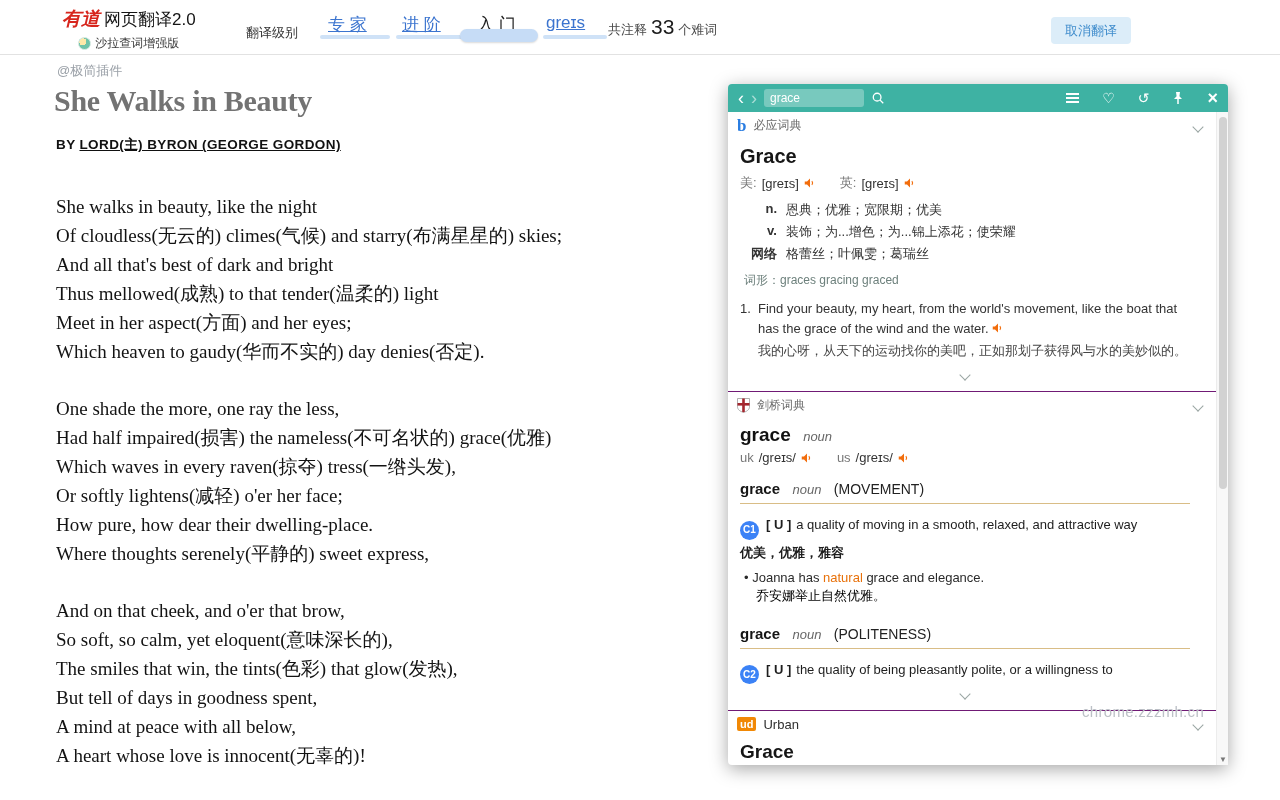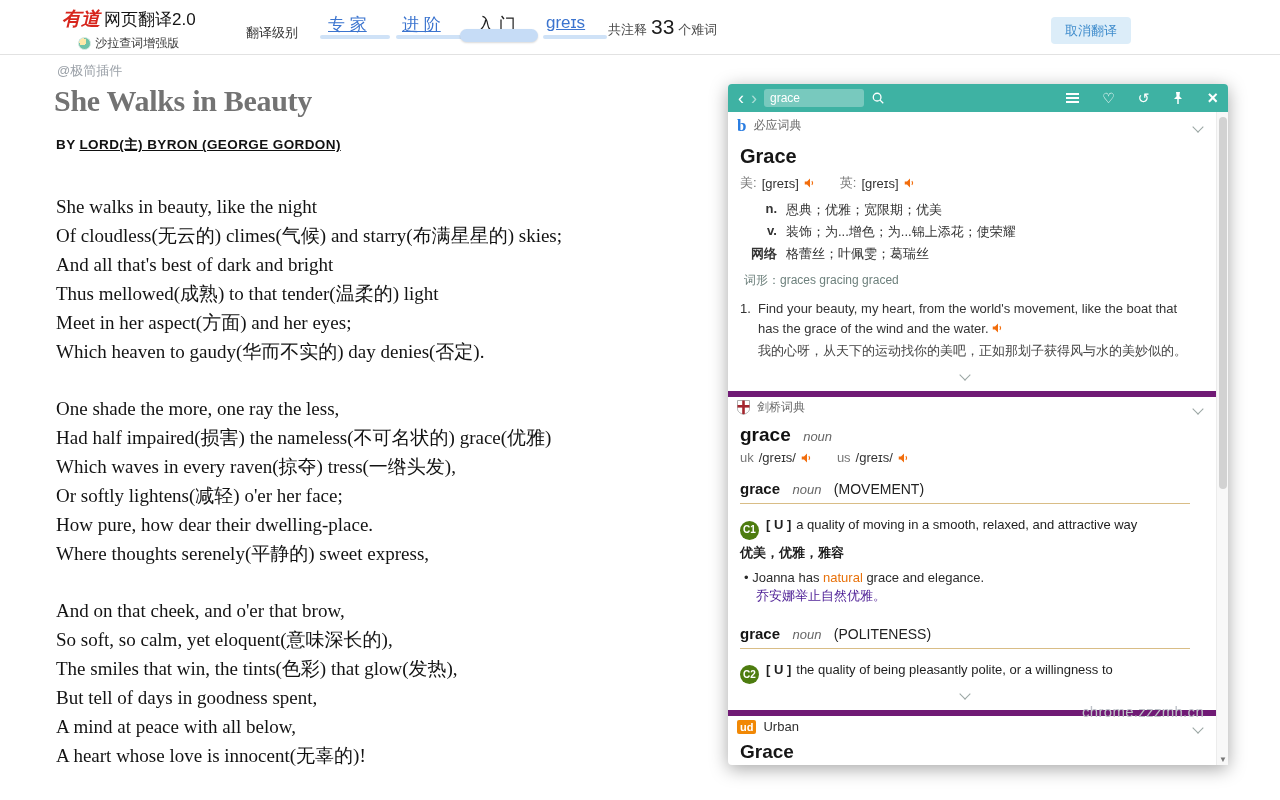--- a/index.html
+++ b/index.html
@@ -67,21 +67,21 @@
   .dict-scroll { margin-right:12px; }
 
   .scrollbar { position:absolute; right:0; top:0; bottom:0; width:12px; background:#f8f8f8;
                border-left:1px solid #ececec; }
   .scroll-thumb { position:absolute; top:5px; left:2px; width:8px; height:372px;
                   background:#d2d2d2; border-radius:4px; cursor:pointer; }
   .scroll-arrow { position:absolute; bottom:1px; left:0; width:12px; text-align:center;
                   font-size:8px; color:#777; cursor:pointer; }
 
   .src-row { display:flex; align-items:center; gap:7px; height:27px; padding:0 14px 0 9px; }
-  .src-row.bordered { border-top:6px solid #701a75; }
+  .src-row.bordered { border-top:1px solid #701a75; }
   .src-label { font-size:12px; color:#6b6b6b; }
   .src-label.dark { font-size:13px; color:#2f2f2f; }
   .bing-logo { color:#2a7de1; font-weight:bold; font-size:17px; font-family:"Liberation Serif",serif; }
   .ud-logo { background:#f18805; color:#fff; font-weight:bold; font-size:11px;
              padding:1px 3px; border-radius:2px; }
   .row-chev { margin-left:auto; }
 
   .chev { width:8px; height:8px; border-right:1.6px solid #9aa5a3; border-bottom:1.6px solid #9aa5a3;
           transform:rotate(45deg); display:inline-block; }
   .chev-center { text-align:center; margin:4px 0 2px; }
@@ -103,28 +103,28 @@
   .ex-zh { color:#454545; margin-top:2px; }
 
   .cam-headword { margin:6px 0 4px; }
   .hw { font-size:19px; font-weight:bold; color:#111; }
   .pos-it { font-style:italic; font-size:13px; color:#666; margin-left:8px; }
   .sense-head { margin-top:15px; }
   .hw2 { font-size:15px; font-weight:bold; color:#151515; }
   .topic { font-size:14px; color:#222; margin-left:8px; }
   .tan-line { border-bottom:1px solid #d9bd86; margin:5px 0 0; }
   .cdef { margin:11px 0 4px; font-size:13px; color:#1e1e1e; line-height:1.6; }
-  .level-badge { display:inline-flex; width:19px; height:19px; border-radius:50%; background:#4d7c0f;
+  .level-badge { display:inline-flex; width:19px; height:19px; border-radius:50%; background:#3b82f6;
                  color:#fff; font-size:10px; font-weight:bold; align-items:center; justify-content:center;
                  margin-right:7px; vertical-align:-4px; }
   .gram { font-weight:bold; margin-right:5px; }
   .cdef-zh { font-size:13px; font-weight:bold; color:#1e1e1e; margin:4px 0 8px; }
   .cex { font-size:13px; color:#2a2a2a; margin:4px 0 2px; padding-left:4px; }
   .cex .hl { color:#e8710a; }
-  .cex-zh { font-size:13px; color:#4c1d95; padding-left:16px; margin-bottom:20px; }
+  .cex-zh { font-size:13px; color:#000000; padding-left:16px; margin-bottom:20px; }
   .urban-head { font-size:19px; font-weight:bold; color:#161616; margin-top:4px; }
 
   .site-watermark { position:absolute; left:1082px; top:703px; font-size:15px; color:#bcc0c6;
                     z-index:40; letter-spacing:.3px; }
 </style>
 </head>
 <body>
 
 <div class="toolbar">
   <div class="brand">

